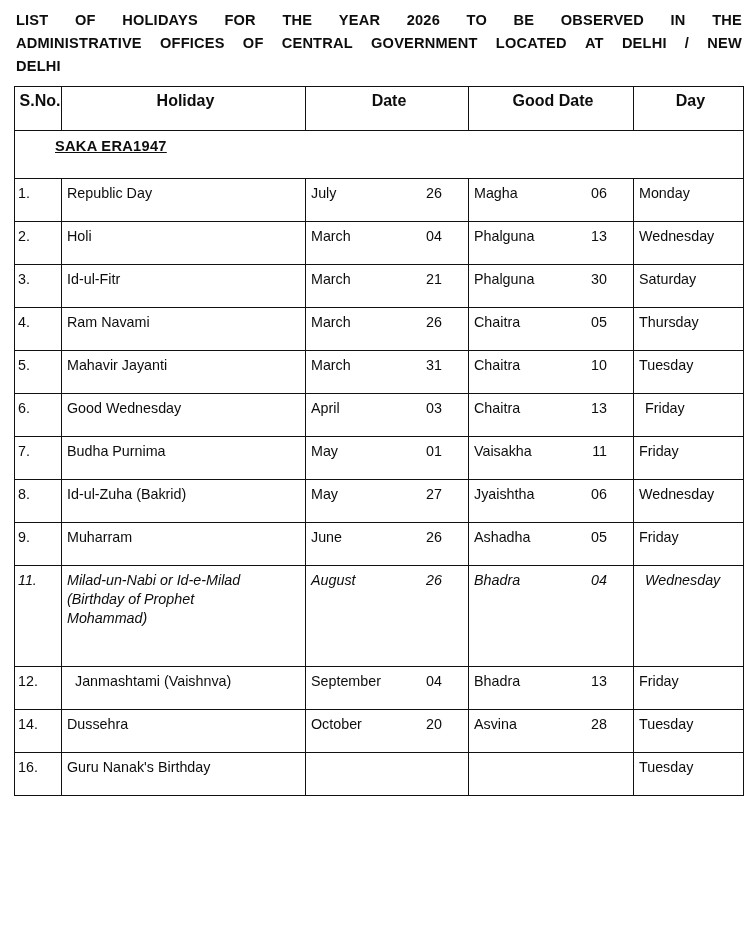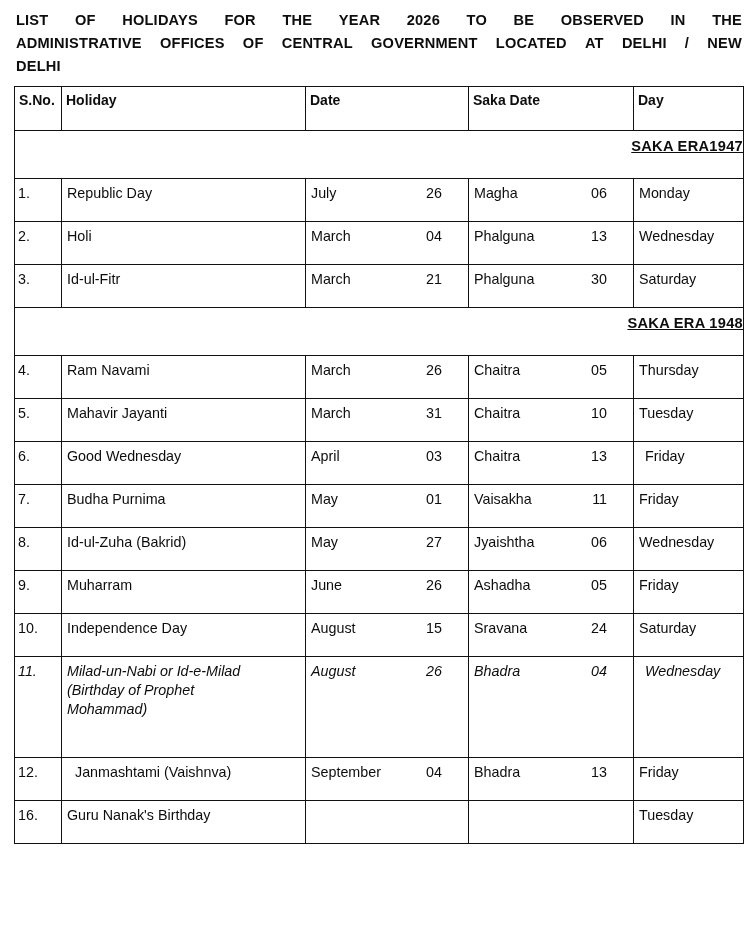--- a/index.html
+++ b/index.html
@@ -72,30 +72,32 @@
   
   col.c-sno  { width: 47px; }
   col.c-hol  { width: 244px; }
   col.c-date { width: 163px; }
   col.c-saka { width: 165px; }
   col.c-day  { width: 110px; }
 
   .hdr-row th {
     height: 38px;
     font-weight: bold;
-    font-size: 14px;
+    font-size: 16px;
     padding: 5px 0 0 4px;
     vertical-align: top;
+    text-align: center;
   }
 
   .era-row td {
     height: 40px;
-    text-align: right;
+    text-align: left;
     vertical-align: top;
     padding-top: 7px;
+    padding-left: 40px;
   }
   .era-label {
     font-weight: bold;
     font-size: 14.6px;
     text-decoration: underline;
     letter-spacing: 0.3px;
   }
 
   .data-row td {
     height: 37px;
@@ -163,21 +165,21 @@
         <col class="c-hol">
         <col class="c-date">
         <col class="c-saka">
         <col class="c-day">
     </colgroup>
     <thead>
       <tr class="hdr-row">
         <th>S.No.</th>
         <th>Holiday</th>
         <th>Date</th>
-        <th>Saka Date</th>
+        <th>Good Date</th>
         <th>Day</th>
       </tr>
     </thead>
     <tbody id="table-body">
         <tr class="era-row">
           <td colspan="5"><span class="era-label">SAKA ERA1947</span></td>
         </tr>
         <tr class="data-row">
           <td class="cell-sno">1.</td>
           <td class="cell-hol">Republic Day</td>
@@ -222,23 +224,20 @@
             </div>
           </td>
           <td>
             <div class="pair">
               <span class="p-name">Phalguna</span>
               <span class="p-num">30</span>
             </div>
           </td>
           <td class="cell-day">Saturday</td>
         </tr>
-        <tr class="era-row">
-          <td colspan="5"><span class="era-label">SAKA ERA 1948</span></td>
-        </tr>
         <tr class="data-row">
           <td class="cell-sno">4.</td>
           <td class="cell-hol">Ram Navami</td>
           <td>
             <div class="pair">
               <span class="p-name">March</span>
               <span class="p-num">26</span>
             </div>
           </td>
           <td>
@@ -326,37 +325,20 @@
               <span class="p-num">26</span>
             </div>
           </td>
           <td>
             <div class="pair">
               <span class="p-name">Ashadha</span>
               <span class="p-num">05</span>
             </div>
           </td>
           <td class="cell-day">Friday</td>
-        </tr>
-        <tr class="data-row">
-          <td class="cell-sno">10.</td>
-          <td class="cell-hol">Independence Day</td>
-          <td>
-            <div class="pair">
-              <span class="p-name">August</span>
-              <span class="p-num">15</span>
-            </div>
-          </td>
-          <td>
-            <div class="pair">
-              <span class="p-name">Sravana</span>
-              <span class="p-num">24</span>
-            </div>
-          </td>
-          <td class="cell-day">Saturday</td>
         </tr>
         <tr class="data-row tall">
           <td class="cell-sno">11.</td>
           <td class="cell-hol">
             <div>Milad-un-Nabi or Id-e-Milad</div>
             <div>(Birthday of Prophet</div>
             <div>Mohammad)</div>
           </td>
           <td>
             <div class="pair">
@@ -383,20 +365,37 @@
           </td>
           <td>
             <div class="pair">
               <span class="p-name">Bhadra</span>
               <span class="p-num">13</span>
             </div>
           </td>
           <td class="cell-day">Friday</td>
         </tr>
         <tr class="data-row">
+          <td class="cell-sno">14.</td>
+          <td class="cell-hol">Dussehra</td>
+          <td>
+            <div class="pair">
+              <span class="p-name">October</span>
+              <span class="p-num">20</span>
+            </div>
+          </td>
+          <td>
+            <div class="pair">
+              <span class="p-name">Asvina</span>
+              <span class="p-num">28</span>
+            </div>
+          </td>
+          <td class="cell-day">Tuesday</td>
+        </tr>
+        <tr class="data-row">
           <td class="cell-sno">16.</td>
           <td class="cell-hol">Guru Nanak's Birthday</td>
           <td></td>
           <td></td>
           <td class="cell-day">Tuesday</td>
         </tr>
       </tbody>
   </table>
 
 </div>

